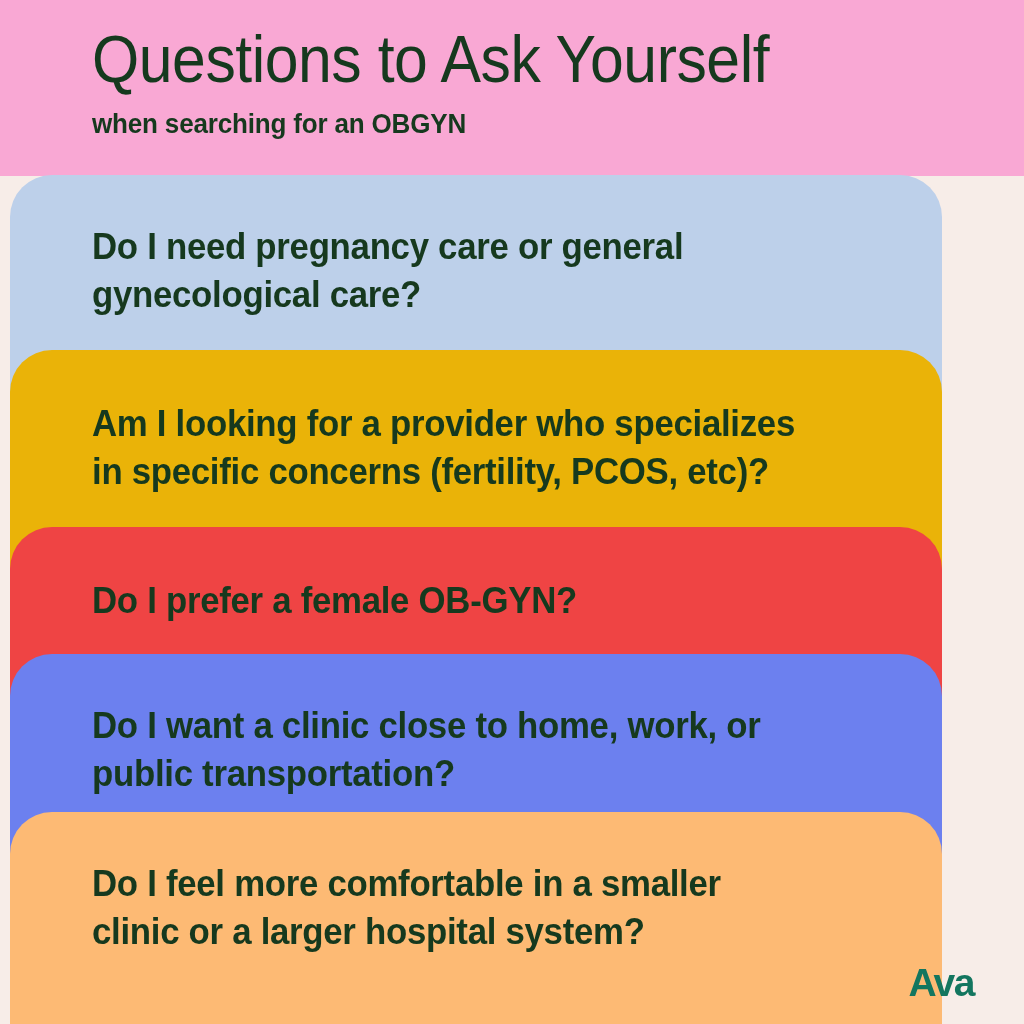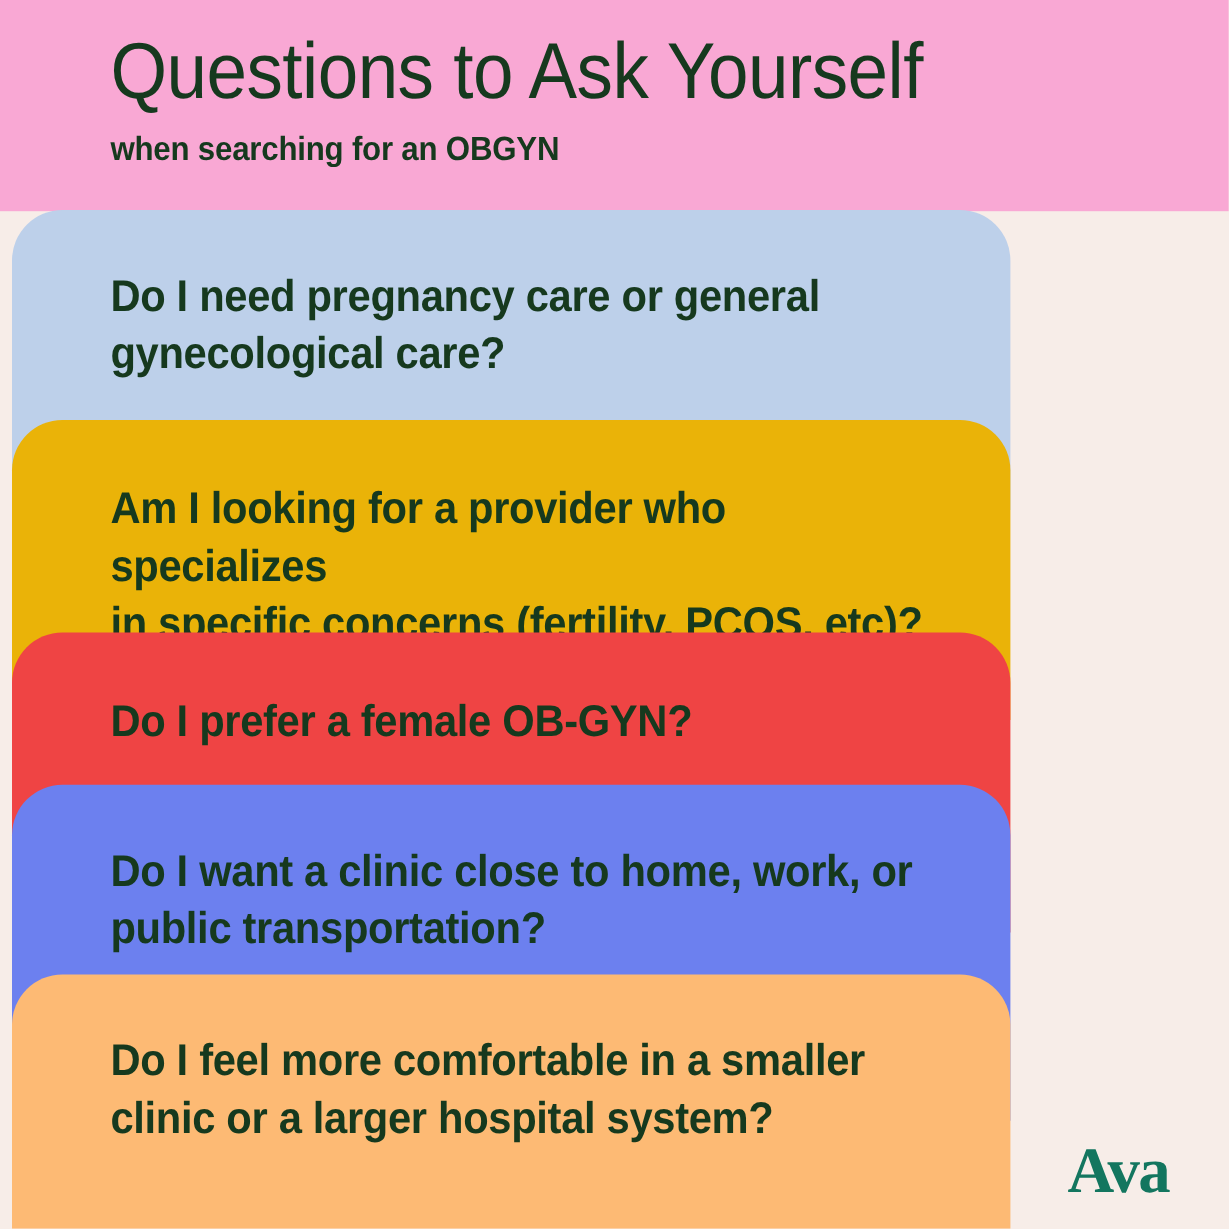--- a/index.html
+++ b/index.html
@@ -56,21 +56,21 @@
   .cards {
     position:absolute;
     left:0; top:0;
     width:1024px;
     height:1024px;
   }
 
   .card {
     position:absolute;
     left:10px;
-    width:832px;
+    width:932px;
     border-radius:42px 42px 0 0;
     padding-left:82px;
     padding-right:28px;
   }
 
   .card .q {
     color:#16391E;
     font-family:"Liberation Sans Narrow", "Liberation Sans", sans-serif;
     font-weight:700;
     font-size:37px;
@@ -89,23 +89,23 @@
   .card-5 { top:812px;  height:212px; background:#fdba74; z-index:5; padding-top:48px;
             border-radius:42px 42px 0 0; }
 
   
   .logo {
     position:absolute;
     right:50px;
     bottom:22px;
     z-index:10;
     color:#13765F;
-    font-family:Liberation Serif, serif;
+    font-family:Liberation Sans, sans-serif;
     font-weight:700;
-    font-size:54px;
+    font-size:39px;
     letter-spacing:-1.5px;
     line-height:1;
   }
 </style>
 </head>
 <body>
 
 <div class="header">
   <div class="page-title">Questions to Ask Yourself</div>
   <div class="page-subtitle">when searching for an OBGYN</div>

